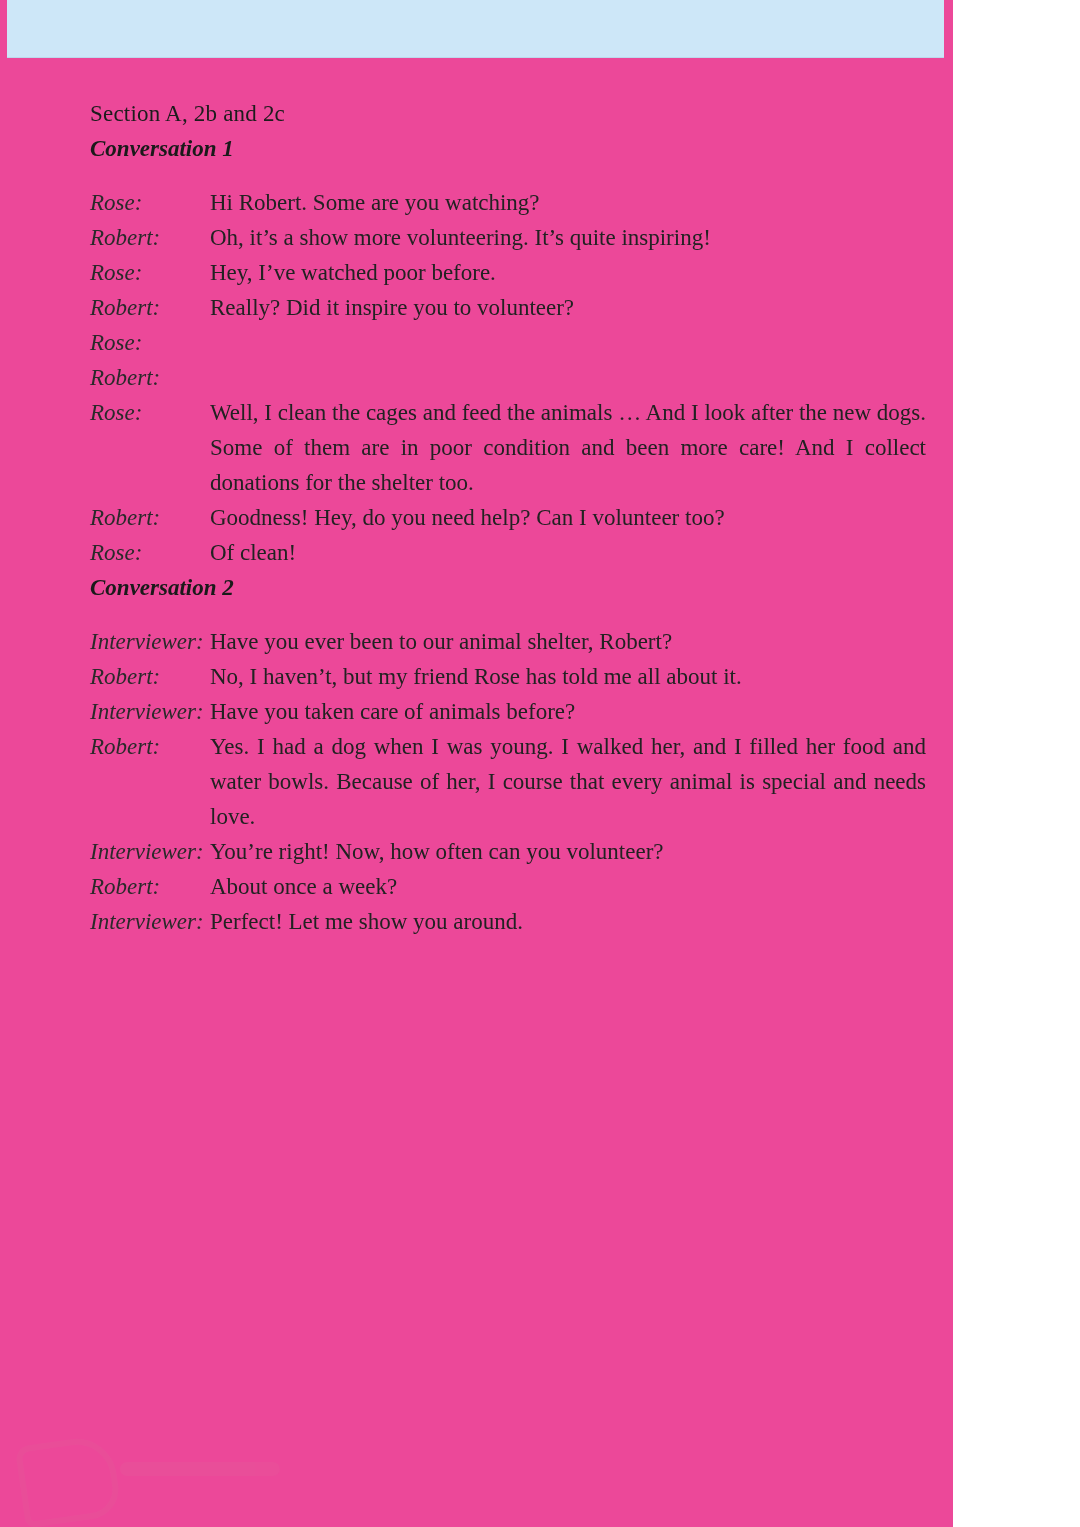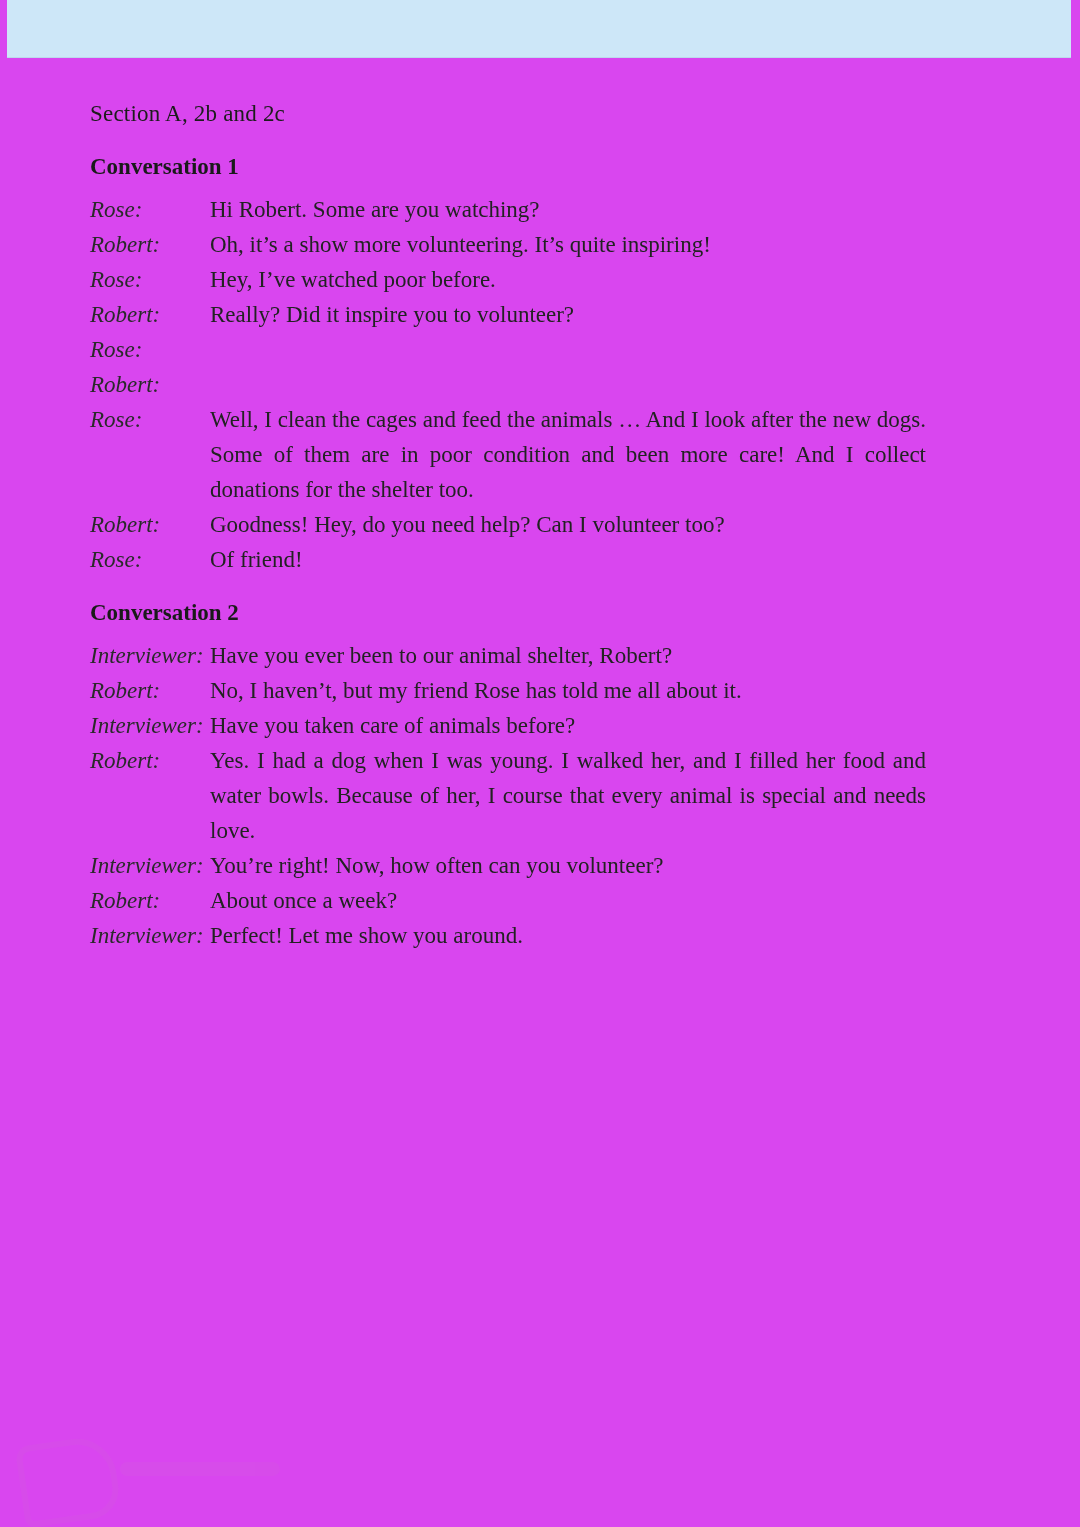--- a/index.html
+++ b/index.html
@@ -2,23 +2,23 @@
 <html><head>
 <meta charset="utf-8">
 <style>
   html, body {
     margin: 0;
     padding: 0;
     background: #ffffff;
   }
   .page {
     position: relative;
-    width: 1080px;
+    width: 953px;
     height: 1527px;
-    background: #d946ef;
+    background: #ec4899;
     overflow: hidden;
     font-family: "Liberation Serif", "DejaVu Serif", serif;
     color: #212121;
   }
   .top-band {
     position: absolute;
     top: 0;
     left: 7px;
     right: 9px;
     height: 57px;
@@ -32,26 +32,27 @@
     width: 836px;
     font-size: 23px;
     line-height: 35px;
   }
   .section-title {
     font-weight: normal;
     color: #1c1c1c;
     letter-spacing: 0.2px;
   }
   .conv-title {
-    margin-top: 18px;
+    margin-top: 0;
+    font-style: italic;
     font-weight: bold;
     color: #1a1a1a;
   }
   .rows {
-    margin-top: 8px;
+    margin-top: 19px;
   }
   .row {
     display: flex;
     align-items: flex-start;
   }
   .speaker {
     flex: 0 0 120px;
     font-style: italic;
     color: #2a2a2a;
   }
@@ -130,21 +131,21 @@
       <div class="row justify">
         <span class="speaker">Rose:</span>
         <span class="utterance">Well, I clean the cages and feed the animals … And I look after the new dogs. Some of them are in poor condition and been more care! And I collect donations for the shelter too.</span>
       </div>
       <div class="row">
         <span class="speaker">Robert:</span>
         <span class="utterance">Goodness! Hey, do you need help? Can I volunteer too?</span>
       </div>
       <div class="row">
         <span class="speaker">Rose:</span>
-        <span class="utterance">Of friend!</span>
+        <span class="utterance">Of clean!</span>
       </div>
     </div>
 
     <div class="conv-title">Conversation 2</div>
     <div class="rows">
 
       <div class="row">
         <span class="speaker">Interviewer:</span>
         <span class="utterance">Have you ever been to our animal shelter, Robert?</span>
       </div>

